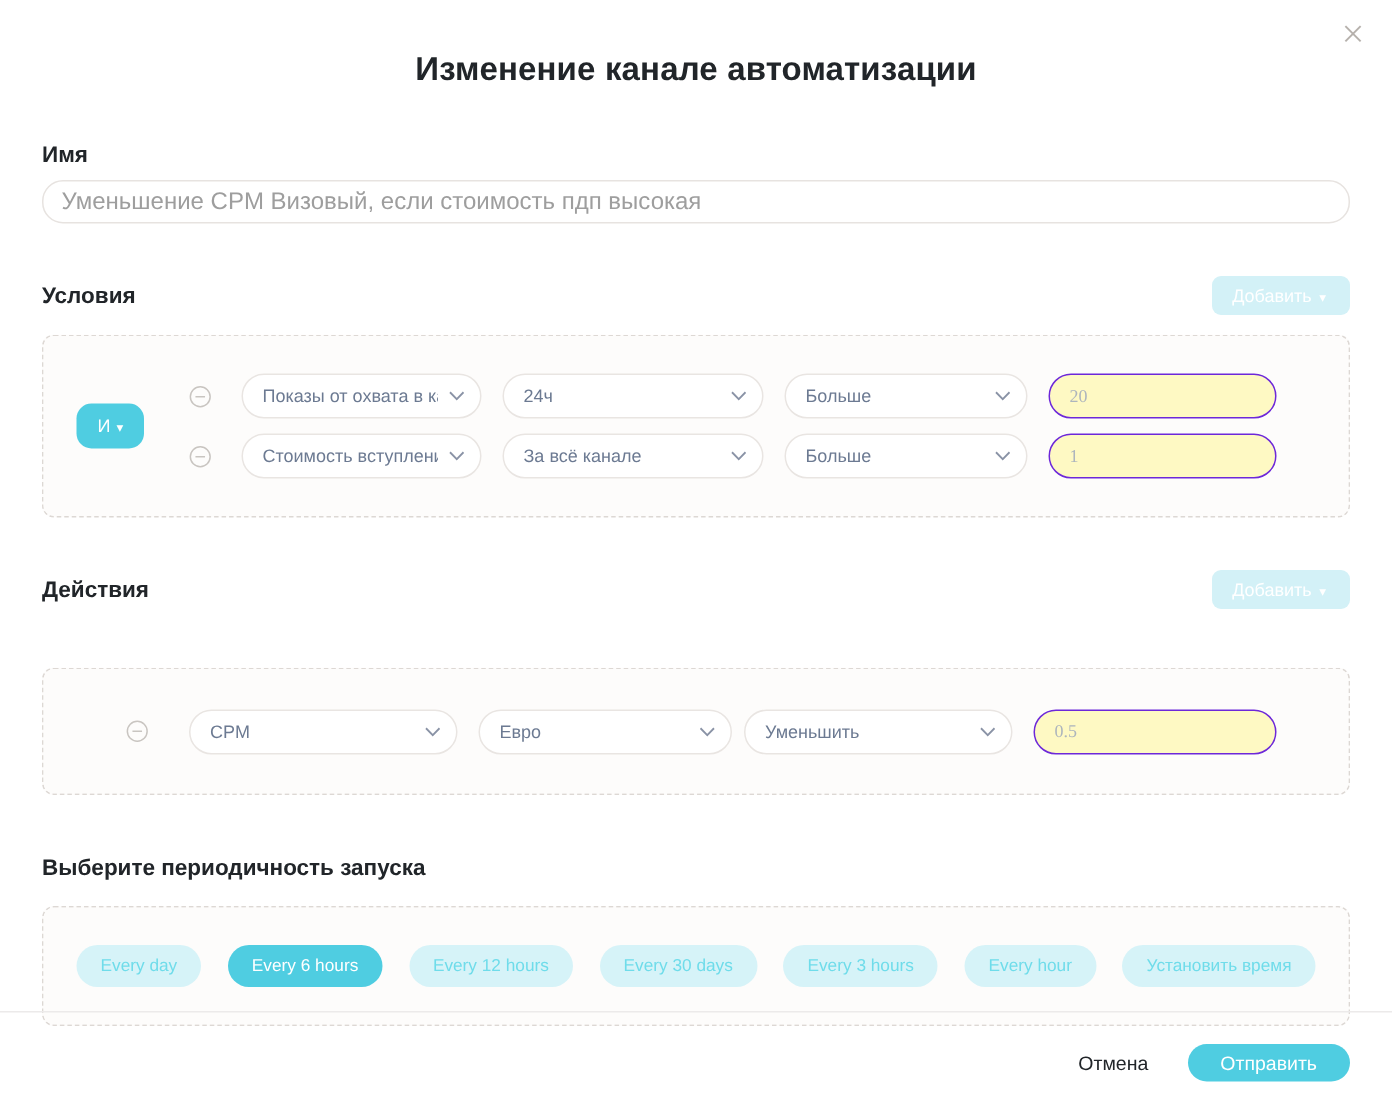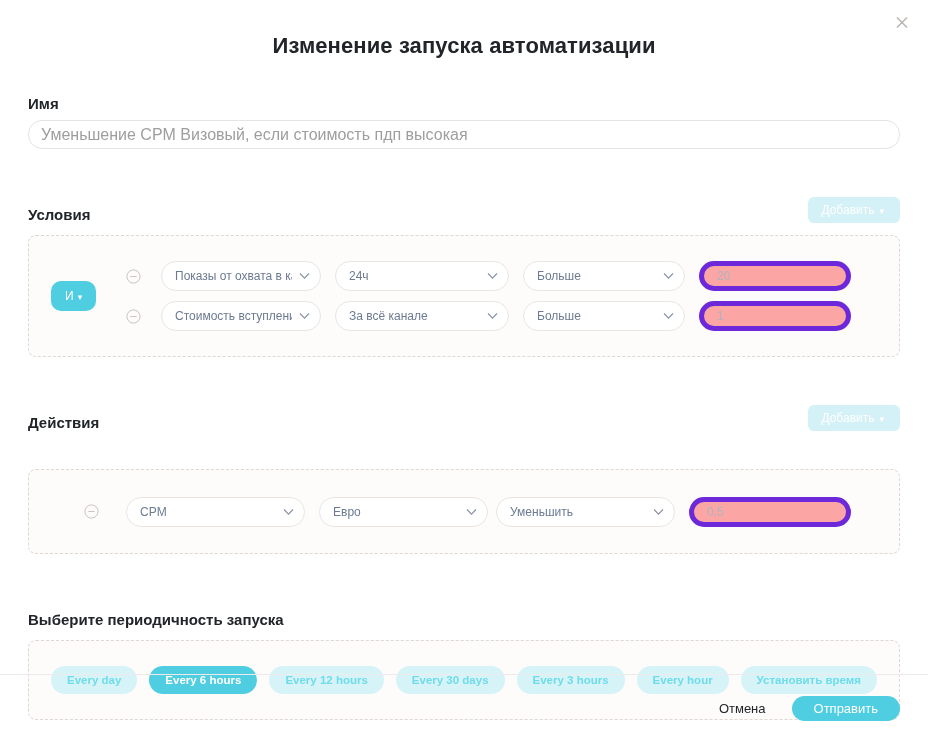--- a/index.html
+++ b/index.html
@@ -66,23 +66,23 @@
     font-size: 16px;
     font-family: "Liberation Sans", sans-serif;
     color: #495057;
     outline: none;
   }
   .name-input::placeholder { color: #9e9e9e; }
 
   
   .section-head {
     display: flex;
-    align-items: flex-end;
+    align-items: center;
     justify-content: space-between;
-    margin-top: 46px;
+    margin-top: 34px;
     margin-bottom: 12px;
     height: 28px;
   }
   .section-title {
     font-size: 15px;
     font-weight: bold;
     color: #212529;
   }
   .add-btn {
     background: #d3f1f7;
@@ -175,26 +175,26 @@
     position: absolute;
     right: 10px;
     top: 50%;
     transform: translateY(-50%);
     pointer-events: none;
     display: block;
   }
 
   .val-input {
     height: 30px;
-    border: 5px solid #6d28d9;
+    border: 1px solid #6d28d9;
     border-radius: 15px;
-    background: #fca5a5;
+    background: #fef9c3;
     padding: 0 13px;
     font-size: 12px;
-    font-family: Liberation Sans, sans-serif;
+    font-family: Liberation Serif, serif;
     color: #495057;
     outline: none;
     flex: none;
   }
   .val-input::placeholder { color: #adb5bd; }
 
   
   .cond-row .sel-metric { width: 160px; margin-right: 14px; }
   .cond-row .sel-period { width: 174px; margin-right: 14px; }
   .cond-row .sel-cmp    { width: 162px; margin-right: 14px; }
@@ -207,21 +207,21 @@
   .act-row .val-input  { width: 162px; }
 
   
   .pill-row { display: flex; align-items: center; gap: 0; width: 100%; }
   .pill {
     background: #d6f3f8;
     color: #6fdcea;
     border: none;
     border-radius: 14px;
     font-size: 11.5px;
-    font-weight: bold;
+    font-weight: normal;
     font-family: "Liberation Sans", sans-serif;
     height: 28px;
     padding: 0 16px;
     cursor: pointer;
     white-space: nowrap;
     line-height: 28px;
   }
   .pill.selected { background: #4fcde1; color: #ffffff; }
   .pill-spacer { flex: 1; }
 
@@ -268,21 +268,21 @@
 </head>
 <body>
 
 <button class="close-btn">
   <svg width="13" height="13" viewBox="0 0 13 13">
     <line x1="1" y1="1" x2="12" y2="12" stroke="#7a7068" stroke-width="1.4"></line>
     <line x1="12" y1="1" x2="1" y2="12" stroke="#7a7068" stroke-width="1.4"></line>
   </svg>
 </button>
 
-<h1 class="modal-title">Изменение запуска автоматизации</h1>
+<h1 class="modal-title">Изменение канале автоматизации</h1>
 
 <div class="modal-body">
 
   <div class="field-label">Имя</div>
   <input class="name-input" type="text" placeholder="Уменьшение CPM Визовый, если стоимость пдп высокая" style="">
 
   <div class="section-head">
     <div class="section-title">Условия</div>
     <button class="add-btn"><span>Добавить</span><span class="caret">▾</span></button>
   </div>

